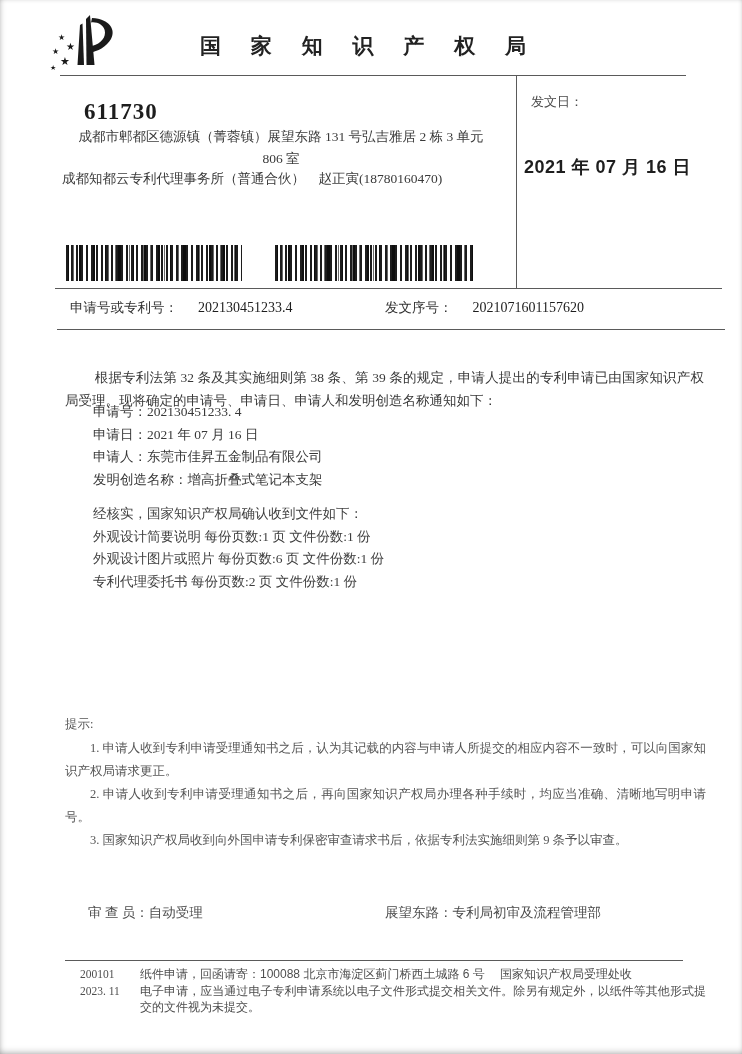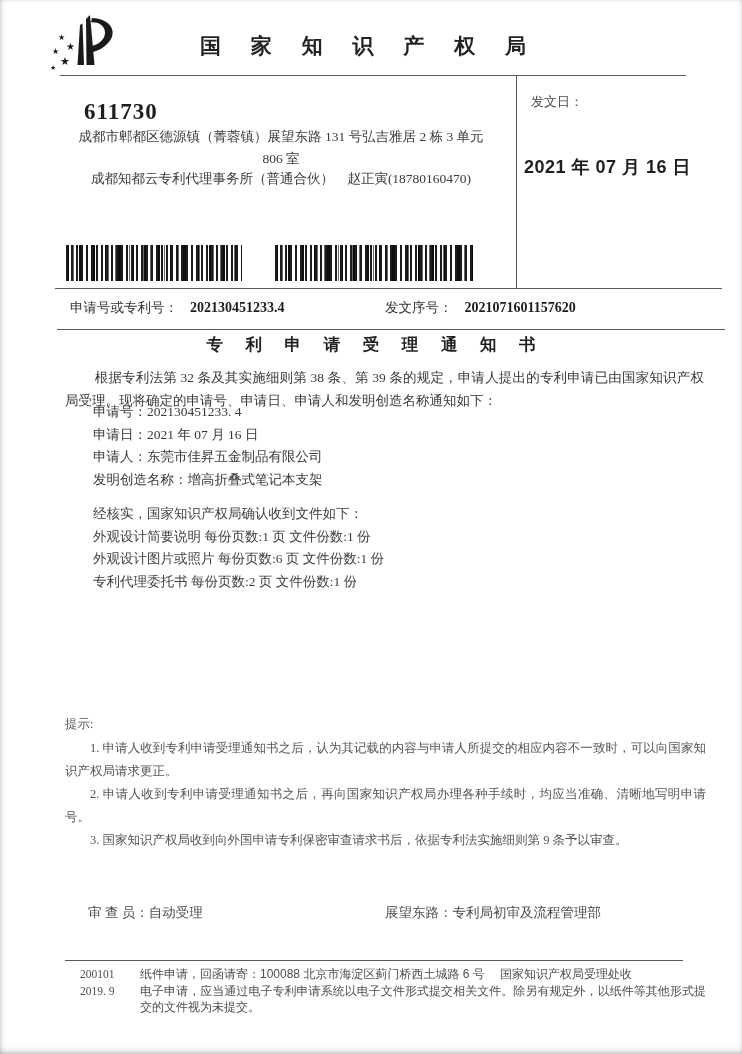--- a/index.html
+++ b/index.html
@@ -33,42 +33,42 @@
 
   .postal-code {
     left:84px; top:99px;
     font-weight:bold; font-size:23px; letter-spacing:1px; color:#1d1d1d;
   }
   .address-block {
     left:62px; top:126px; width:438px; text-align:center;
     font-size:13.5px; line-height:22px; color:#3a3a3a;
   }
   .agent-line {
-    left:62px; top:170px; width:438px; text-align:center;
+    left:62px; top:170px; width:438px; 
     font-size:13.5px; color:#3a3a3a;
   }
   .issue-date-label { left:531px; top:93px; font-size:13px; color:#4a4a4a; }
   .issue-date-value {
     left:524px; top:155px;
     font-family:"Liberation Sans","DejaVu Sans",sans-serif;
     font-weight:600; font-size:18px; letter-spacing:0.5px; color:#1e1e1e;
   }
 
   .barcode {
     top:245px; height:36px;
     background:
       repeating-linear-gradient(90deg,#1c1c1c 0 2px,transparent 2px 5px),
       repeating-linear-gradient(90deg,#0e0e0e 0 3px,transparent 3px 13px),
       repeating-linear-gradient(90deg,#6a6a6a 0 1px,transparent 1px 7px);
   }
   .barcode-1 { left:66px; width:176px; }
   .barcode-2 { left:275px; width:200px; }
 
   .meta-row { font-size:13.5px; color:#333; }
-  .meta-row .val { font-weight:bold; font-size:14px; color:#1d1d1d; margin-left:12px; }
+  .meta-row .val { font-weight:normal; font-size:14px; color:#1d1d1d; margin-left:20px; }
   .meta-app { left:70px; top:299px; }
   .meta-serial { left:385px; top:299px; }
 
   .notice-title {
     left:0; right:0; top:334px; text-align:center;
     font-family:"Liberation Sans","DejaVu Sans",sans-serif;
     font-weight:bold; font-size:16.5px; letter-spacing:9px; text-indent:9px;
     color:#1f1f1f;
   }
   .intro-para {
@@ -146,21 +146,20 @@
 
   <div class="abs meta-row meta-app">
     <span>申请号或专利号：</span><span class="val">202130451233.4</span>
   </div>
   <div class="abs meta-row meta-serial">
     <span>发文序号：</span><span class="val">2021071601157620</span>
   </div>
 
   <div class="abs hline" style="left:57px; top:329px; width:668px;"></div>
 
-  <div class="abs notice-title">专 利 申 请 受 理 通 知 书</div>
 
   <div class="abs intro-para">根据专利法第 32 条及其实施细则第 38 条、第 39 条的规定，申请人提出的专利申请已由国家知识产权局受理。现将确定的申请号、申请日、申请人和发明创造名称通知如下：</div>
 
   <div class="abs field-list">
     <div>申请号：202130451233. 4</div>
     <div>申请日：2021 年 07 月 16 日</div>
     <div>申请人：东莞市佳昇五金制品有限公司</div>
     <div>发明创造名称：增高折叠式笔记本支架</div>
   </div>
 
@@ -181,20 +180,20 @@
   <div class="abs signoff signoff-examiner">
     <span>审 查 员：</span><span>自动受理</span>
   </div>
   <div class="abs signoff signoff-dept">
     <span>展望东路：</span><span>专利局初审及流程管理部</span>
   </div>
 
   <div class="abs hline" style="left:65px; top:960px; width:618px;"></div>
   <div class="abs footer-codes">
     <div>200101</div>
-    <div>2019. 9</div>
+    <div>2023. 11</div>
   </div>
   <div class="abs footer-text">
     <div>纸件申请，回函请寄：100088  北京市海淀区蓟门桥西土城路 6 号　 国家知识产权局受理处收</div>
     <div>电子申请，应当通过电子专利申请系统以电子文件形式提交相关文件。除另有规定外，以纸件等其他形式提交的文件视为未提交。</div>
   </div>
 
 </div>
 
 </body></html>

